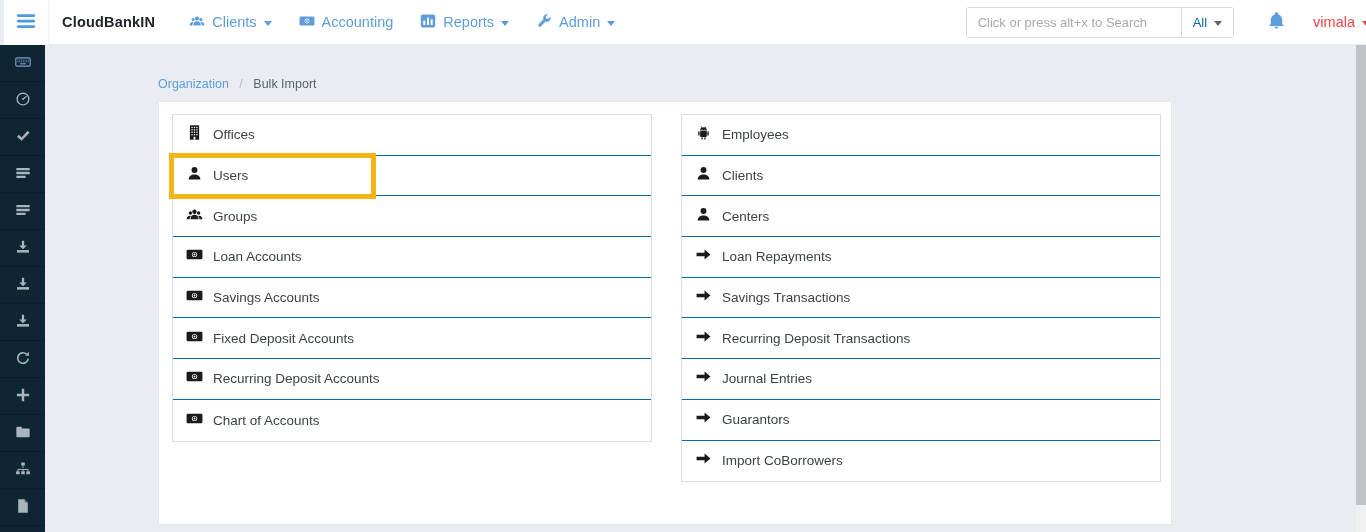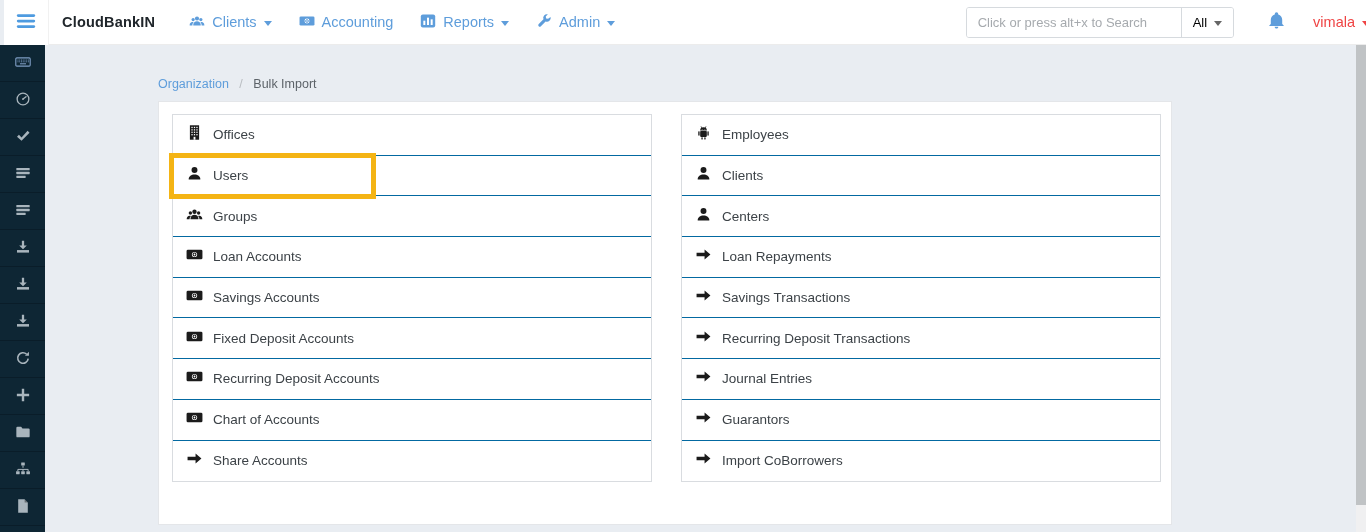--- a/index.html
+++ b/index.html
@@ -38,21 +38,21 @@
     border: 1px solid #d6dade; border-radius: 3px; overflow: hidden;
   }
   .search-group input {
     width: 214px; border: none; outline: none; padding: 0 11px;
     font-size: 13px; color: #333; font-family: "Liberation Sans", sans-serif;
   }
   .search-group input::placeholder { color: #a6aaae; }
   .filter-btn {
     display: flex; align-items: center; gap: 7px; padding: 0 11px;
     background: #fff; border: none; border-left: 1px solid #d6dade;
-    font-size: 13px; color: #000000; cursor: pointer;
+    font-size: 13px; color: #0369a1; cursor: pointer;
   }
   .filter-btn .caret { color: #666; }
   .bell-btn { background: none; border: none; margin-left: 33px; color: #5e9ddb; cursor: pointer; }
   .bell-btn svg { width: 19px; height: 19px; }
   .user-btn {
     background: none; border: none; margin-left: 27px; display: flex; align-items: center; gap: 7px;
     color: #ef4444; font-size: 14.5px; cursor: pointer;
   }
   
   .sidebar {
@@ -409,26 +409,20 @@
               <use href="#i-money"></use>
             </svg></span>
         <span class="lbl">Recurring Deposit Accounts</span>
       </li>
       <li>
         <span><svg width="17" height="17">
               <use href="#i-money"></use>
             </svg></span>
         <span class="lbl">Chart of Accounts</span>
       </li>
-      <li>
-        <span><svg width="17" height="17">
-              <use href="#i-arrow-right"></use>
-            </svg></span>
-        <span class="lbl">Share Accounts</span>
-      </li>
     </ul>
 
     <ul class="import-list">
       <li>
         <span><svg width="17" height="17">
               <use href="#i-android"></use>
             </svg></span>
         <span class="lbl">Employees</span>
       </li>
       <li>

